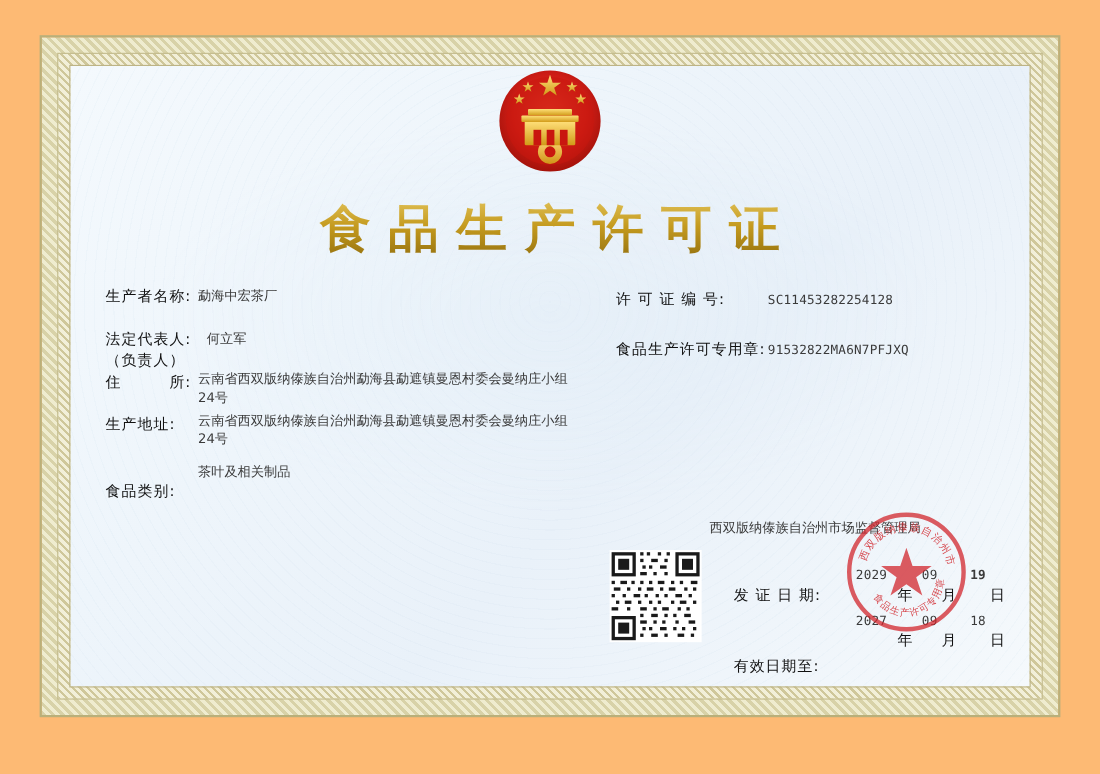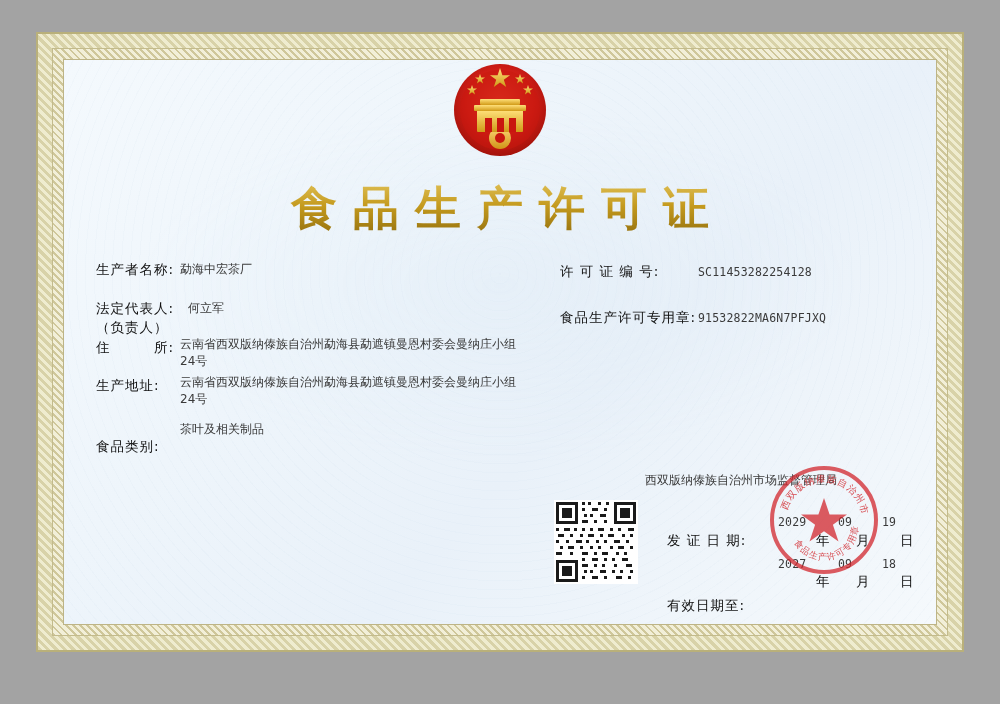--- a/index.html
+++ b/index.html
@@ -13,21 +13,21 @@
     font-family: "Liberation Sans", sans-serif;
     position: relative;
     overflow: hidden;
   }
 
   .page {
     position: absolute;
     left: 0; top: 0;
     width: 1000px;
     height: 704px;
-    background: #a3a3a3;
+    background: #fdba74;
   }
 
   
   .cert-frame {
     position: absolute;
     left: 36px;
     top: 32px;
     width: 928px;
     height: 620px;
     box-sizing: border-box;
@@ -226,21 +226,21 @@
     <div class="val mono" style="left:698px; top:310px;">91532822MA6N7PFJXQ</div>
 
     <div class="lbl" style="left:560px; top:504px;">发证机关:</div>
     <div class="val" style="left:645px; top:472px;">西双版纳傣族自治州市场监督管理局</div>
 
     <div class="lbl" style="left:667px; top:532px;">发 证 日 期:</div>
     <div class="val mono" style="left:778px; top:514px;">2029</div>
     <div class="lbl" style="left:816px; top:532px;">年</div>
     <div class="val mono" style="left:838px; top:514px;">09</div>
     <div class="lbl" style="left:856px; top:532px;">月</div>
-    <div class="val mono" style="left:882px; top:514px;">19</div>
+    <div class="val mono" style="left:882px; top:514px;font-weight:bold;">19</div>
     <div class="lbl" style="left:900px; top:532px;">日</div>
 
     <div class="lbl" style="left:667px; top:573px;margin-top:24px;">有效日期至:</div>
     <div class="val mono" style="left:778px; top:556px;">2027</div>
     <div class="lbl" style="left:816px; top:573px;">年</div>
     <div class="val mono" style="left:838px; top:556px;">09</div>
     <div class="lbl" style="left:856px; top:573px;">月</div>
     <div class="val mono" style="left:882px; top:556px;">18</div>
     <div class="lbl" style="left:900px; top:573px;">日</div>
   </div>

